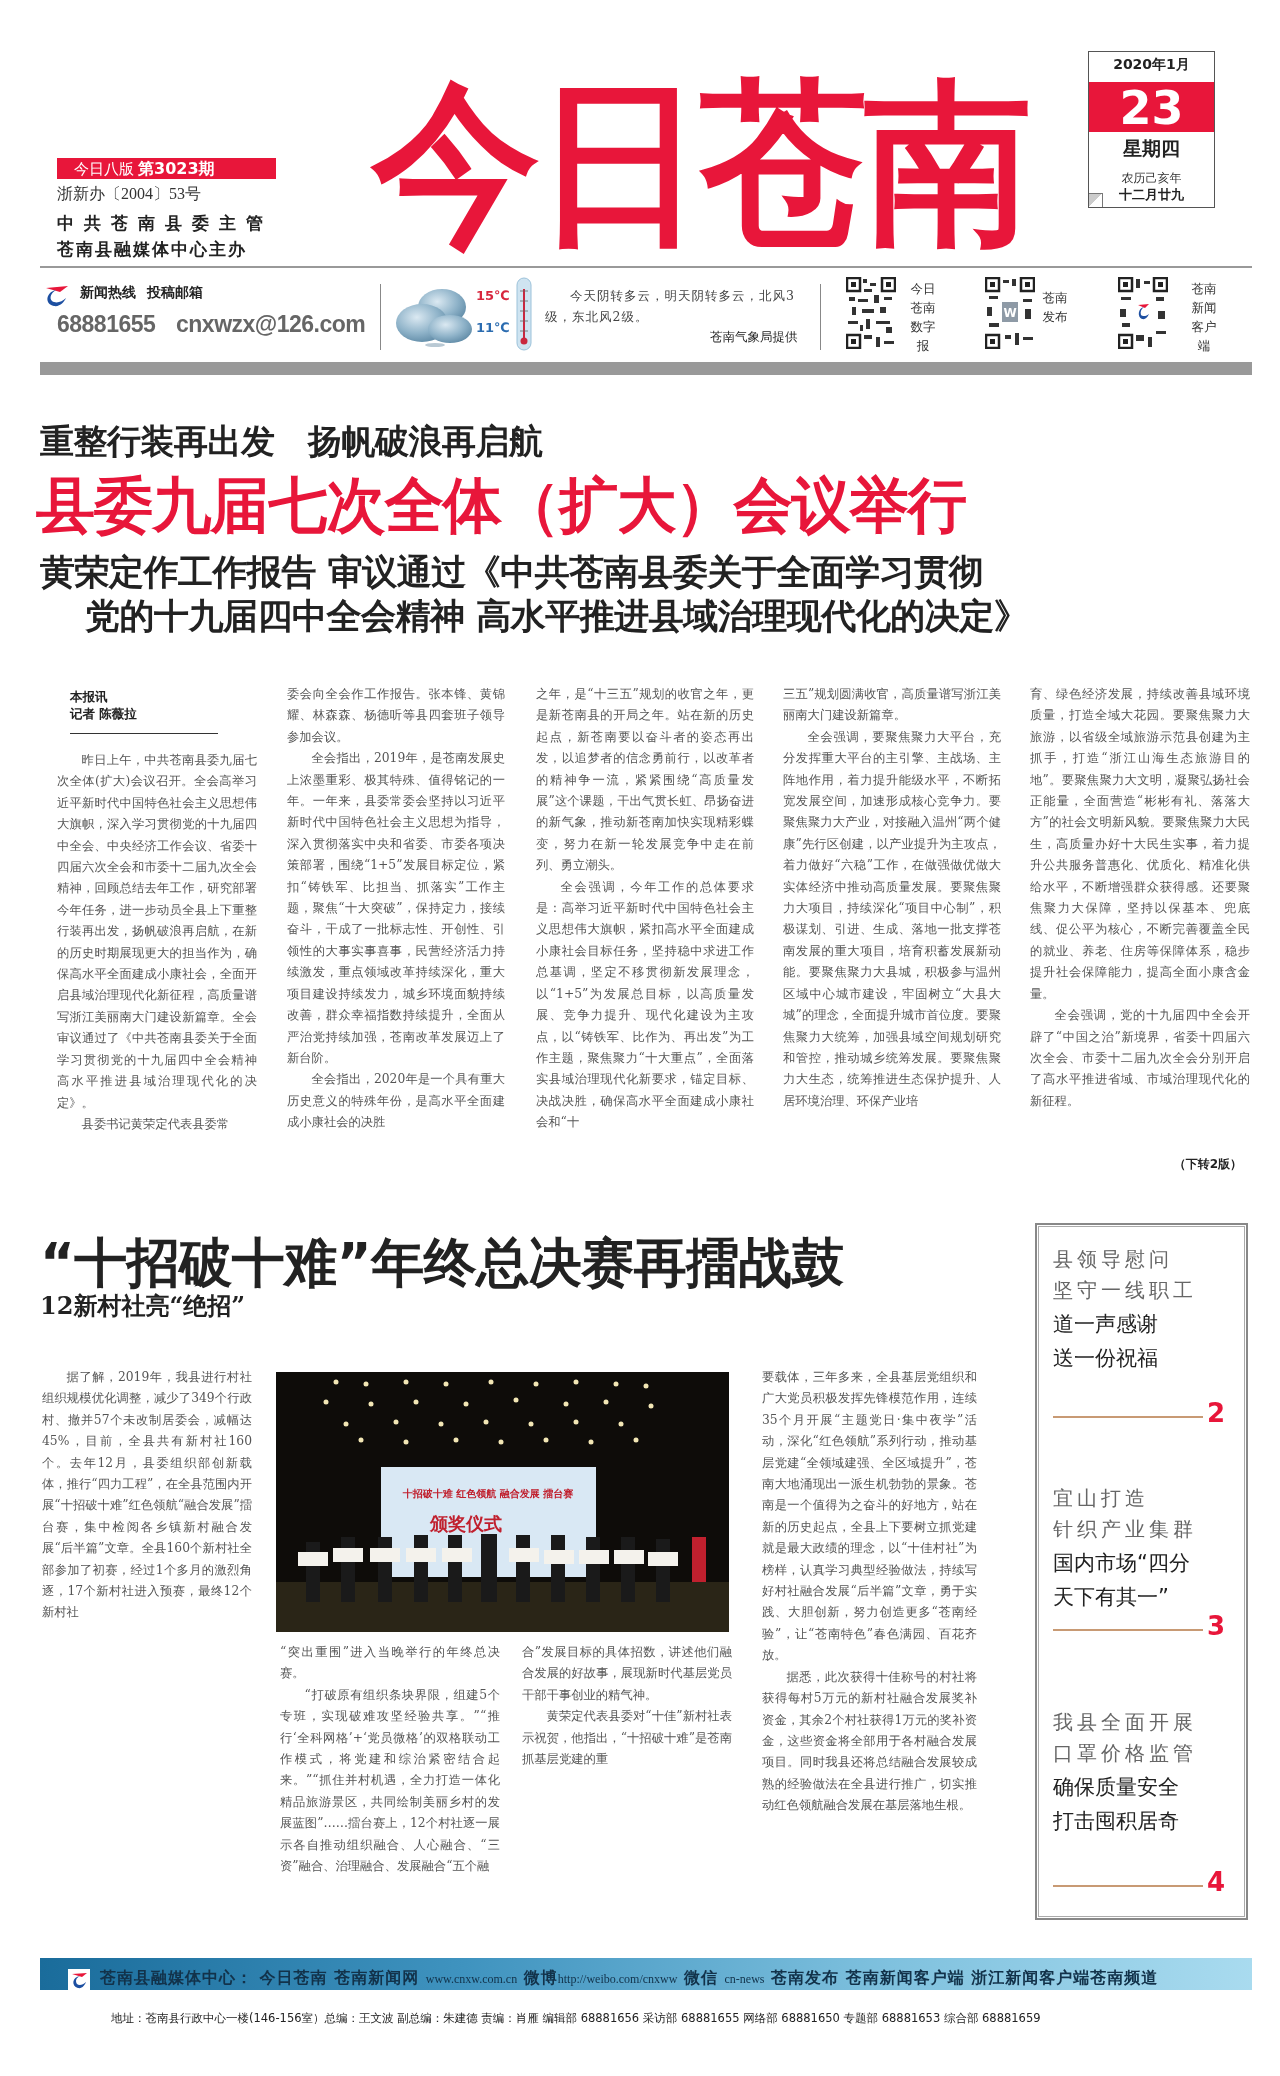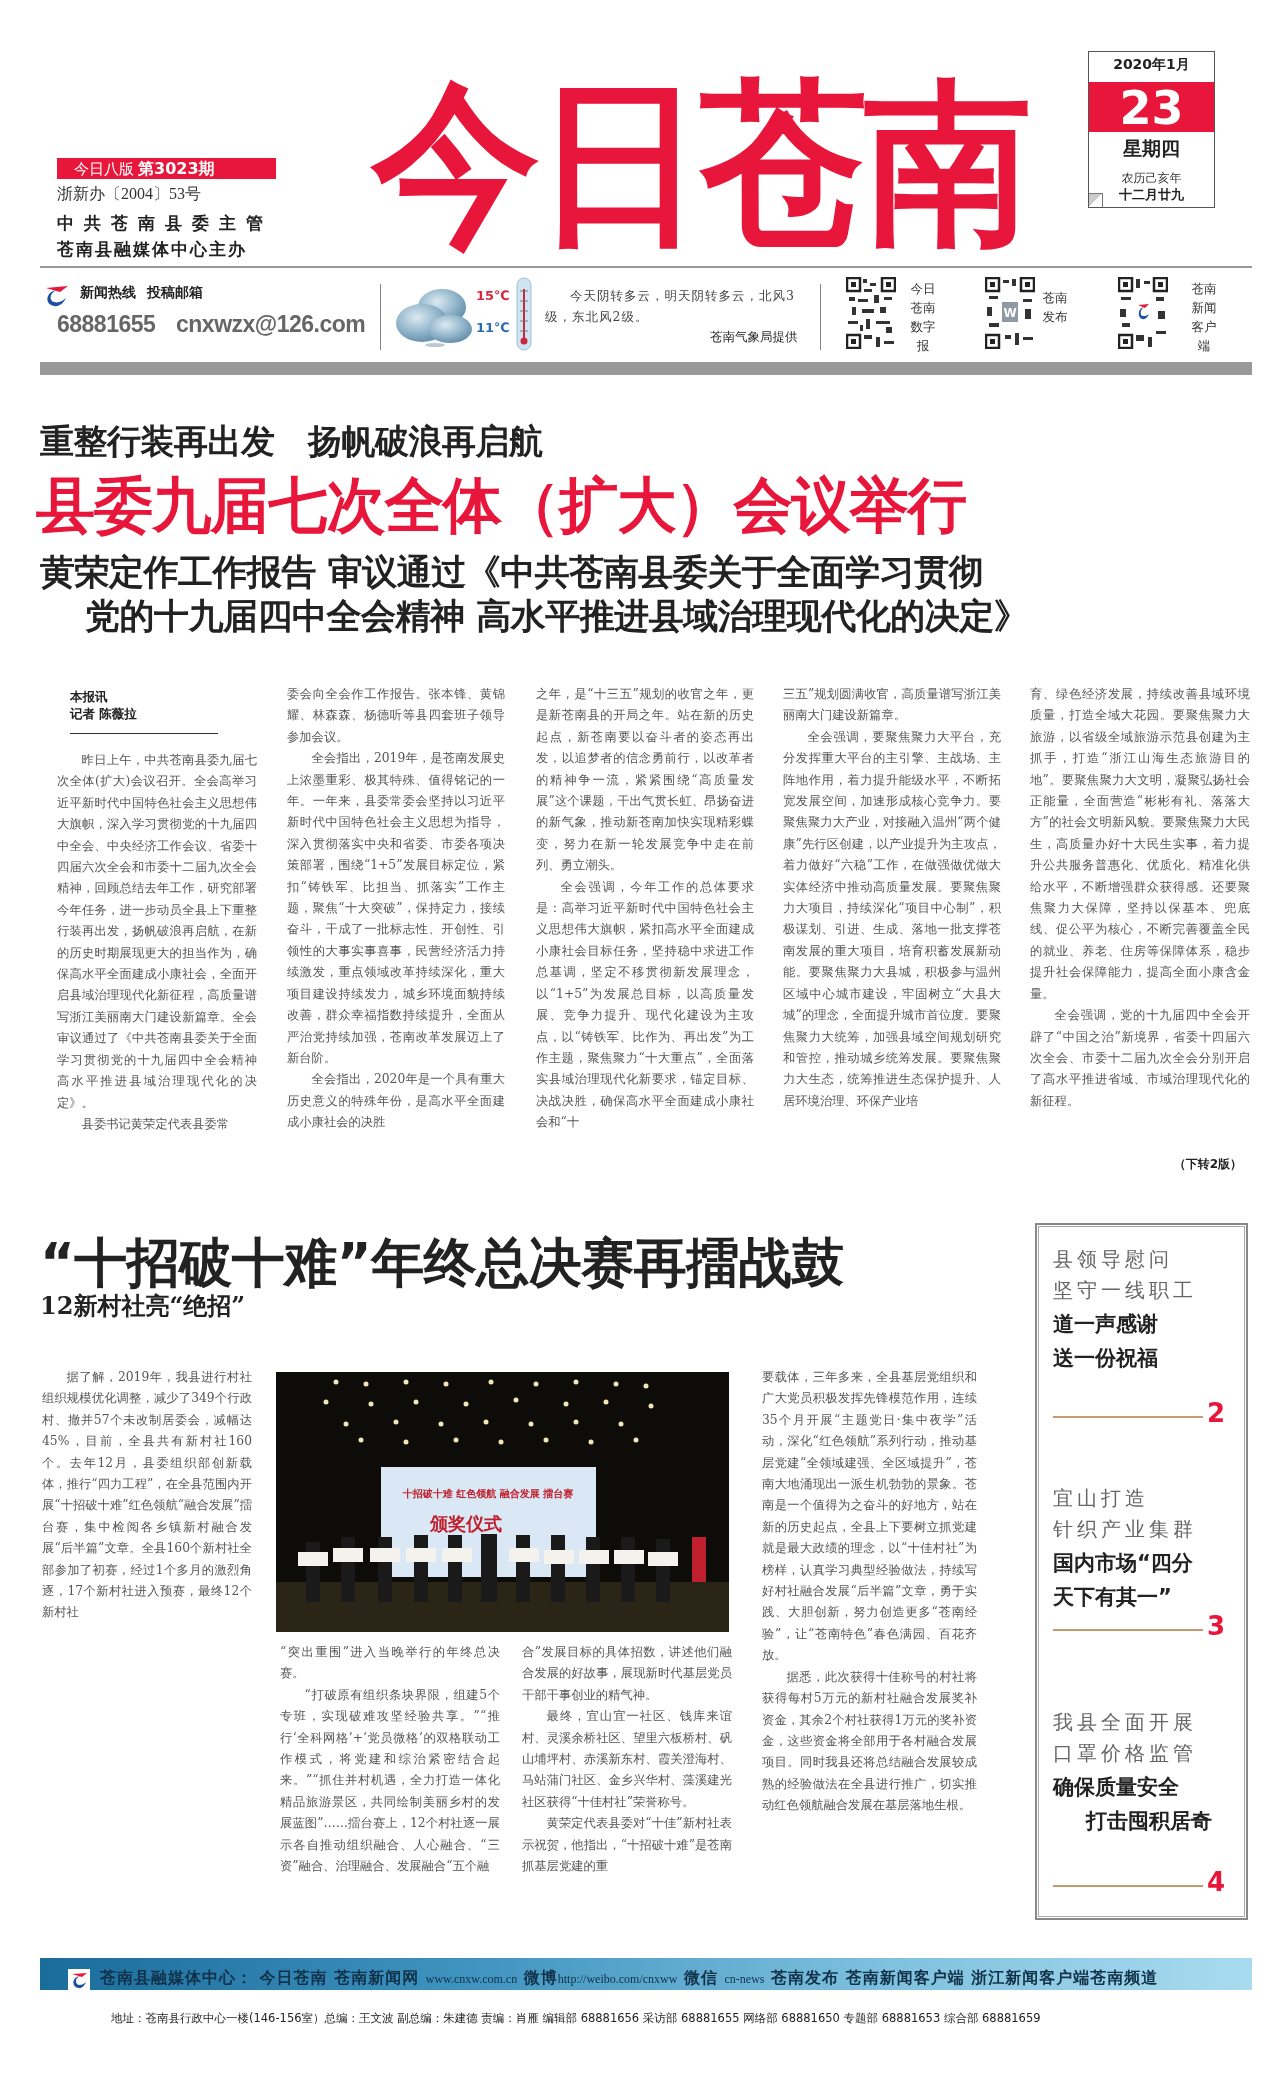--- a/index.html
+++ b/index.html
@@ -59,21 +59,21 @@
   .turn { right: 38px; top: 1156px; font-family: "DejaVu Sans", sans-serif; font-weight: 700; font-size: 12px; color: #222; }
 
   
   .story2-title { left: 40px; top: 1228px; font-family: "DejaVu Sans", sans-serif; font-weight: 900; font-size: 53px; color: #222; white-space: nowrap; letter-spacing: -0.5px; }
   .story2-sub { left: 40px; top: 1290px; font-family: "DejaVu Serif", serif; font-weight: 700; font-size: 24px; color: #222; white-space: nowrap; }
   .photo { left: 276px; top: 1372px; width: 453px; height: 260px; background: #0d0b08; overflow: hidden; }
 
   
   .index-box { left: 1035px; top: 1223px; width: 213px; height: 697px; border: 2px solid #888; outline: 1px solid #aaa; outline-offset: -4px; background: #fff; }
   .idx-light { position: absolute; left: 16px; font-family: "DejaVu Serif", serif; font-size: 20px; line-height: 30px; color: #666; letter-spacing: 4px; white-space: nowrap; }
-  .idx-bold { position: absolute; left: 16px; font-family: "DejaVu Sans", sans-serif; font-weight: 700; font-size: 21px; line-height: 32px; color: #222; white-space: nowrap; }
+  .idx-bold { position: absolute; left: 16px; font-family: "DejaVu Sans", sans-serif; font-weight: 400; font-size: 21px; line-height: 32px; color: #222; white-space: nowrap; }
   .idx-rule { position: absolute; left: 16px; width: 150px; height: 2px; background: #c89a74; }
   .idx-num { position: absolute; left: 170px; font-family: "DejaVu Sans", sans-serif; font-weight: 900; font-size: 26px; color: #e8163a; }
 
   
   .footer-band { left: 40px; top: 1958px; width: 1212px; height: 32px;
     background: linear-gradient(90deg, #1a6c9b 0%, #3f93bf 35%, #7fc1de 70%, #a9dbef 100%); }
   .footer-logo { position: absolute; left: 28px; top: 11px; width: 22px; height: 22px; background: #fff; }
   .footer-media { position: absolute; left: 60px; top: 10px; font-family: "DejaVu Sans", sans-serif; font-weight: 700; font-size: 16px; color: #12324a; white-space: nowrap; letter-spacing: 1px; }
   .footer-media .sm { font-family: "Liberation Serif", serif; font-weight: 400; font-size: 12px; letter-spacing: 0; }
   .footer-addr { left: 111px; top: 2011px; font-family: "DejaVu Sans", sans-serif; font-size: 11.5px; color: #222; white-space: nowrap; }
@@ -352,21 +352,20 @@
       <rect x="372" y="180" width="30" height="14"></rect>
   </g>
 </svg>
 
 <div class="col" style="left:280px; top:1642px; width:220px;">
   <p class="noind">“突出重围”进入当晚举行的年终总决赛。</p>
   <p>“打破原有组织条块界限，组建5个专班，实现破难攻坚经验共享。”“推行‘全科网格’+‘党员微格’的双格联动工作模式，将党建和综治紧密结合起来。”“抓住并村机遇，全力打造一体化精品旅游景区，共同绘制美丽乡村的发展蓝图”……擂台赛上，12个村社逐一展示各自推动组织融合、人心融合、“三资”融合、治理融合、发展融合“五个融</p>
 </div>
 <div class="col" style="left:522px; top:1642px; width:210px;">
   <p class="noind">合”发展目标的具体招数，讲述他们融合发展的好故事，展现新时代基层党员干部干事创业的精气神。</p>
-  <p>最终，宜山宜一社区、钱库来谊村、灵溪余桥社区、望里六板桥村、矾山埔坪村、赤溪新东村、霞关澄海村、马站蒲门社区、金乡兴华村、藻溪建光社区获得“十佳村社”荣誉称号。</p>
   <p>黄荣定代表县委对“十佳”新村社表示祝贺，他指出，“十招破十难”是苍南抓基层党建的重</p>
 </div>
 <div class="col" style="left:762px; top:1367px; width:215px;">
   <p class="noind">要载体，三年多来，全县基层党组织和广大党员积极发挥先锋模范作用，连续35个月开展“主题党日·集中夜学”活动，深化“红色领航”系列行动，推动基层党建“全领域建强、全区域提升”，苍南大地涌现出一派生机勃勃的景象。苍南是一个值得为之奋斗的好地方，站在新的历史起点，全县上下要树立抓党建就是最大政绩的理念，以“十佳村社”为榜样，认真学习典型经验做法，持续写好村社融合发展“后半篇”文章，勇于实践、大胆创新，努力创造更多“苍南经验”，让“苍南特色”春色满园、百花齐放。</p>
   <p>据悉，此次获得十佳称号的村社将获得每村5万元的新村社融合发展奖补资金，其余2个村社获得1万元的奖补资金，这些资金将全部用于各村融合发展项目。同时我县还将总结融合发展较成熟的经验做法在全县进行推广，切实推动红色领航融合发展在基层落地生根。</p>
 </div>
 
 <div class="abs index-box">
   <div>
     <div class="idx-light" style="top:19px;">县领导慰问</div>
@@ -381,21 +380,21 @@
     <div class="idx-light" style="top:289px;">针织产业集群</div>
     <div class="idx-bold" style="top:322px;">国内市场“四分</div>
     <div class="idx-bold" style="top:356px;">天下有其一”</div>
     <div class="idx-rule" style="top:404px;"></div>
     <div class="idx-num" style="top:386px;">3</div>
   </div>
   <div>
     <div class="idx-light" style="top:482px;">我县全面开展</div>
     <div class="idx-light" style="top:513px;">口罩价格监管</div>
     <div class="idx-bold" style="top:546px;">确保质量安全</div>
-    <div class="idx-bold" style="top:580px;margin-left:33px;">打击囤积居奇</div>
+    <div class="idx-bold" style="top:580px;">打击囤积居奇</div>
     <div class="idx-rule" style="top:660px;"></div>
     <div class="idx-num" style="top:642px;">4</div>
   </div>
 </div>
 
 <div class="abs footer-band">
   <svg class="footer-logo" viewBox="0 0 22 22">
     <rect width="22" height="22" fill="#fff"></rect>
     <path d="M4 5 L19 4 L14 8 Z" fill="#e8163a"></path>
     <path d="M12 7 C4 8 3 17 10 19 C14 20 17 16 18 13 C15 16 11 17 9 15 C7 12 8 9 12 7 Z" fill="#1d4fa1"></path>

